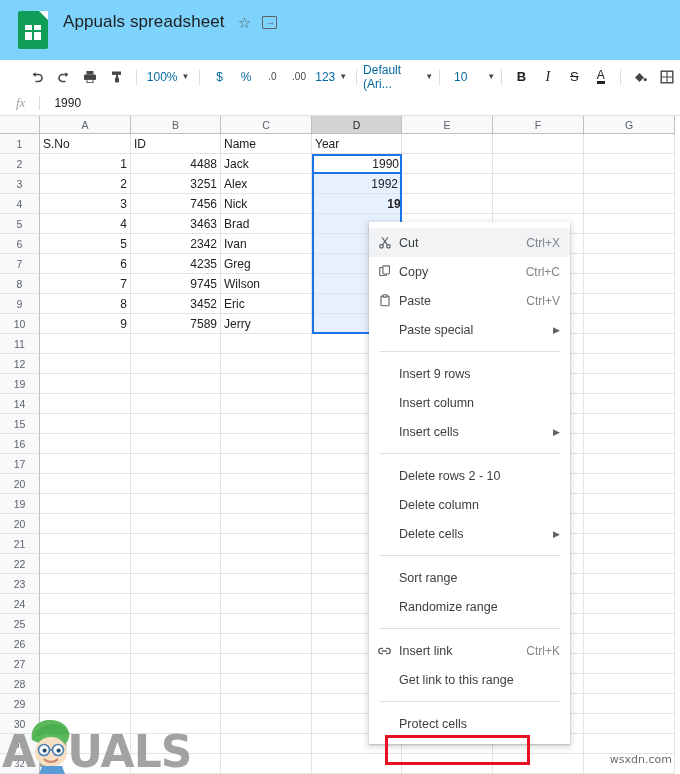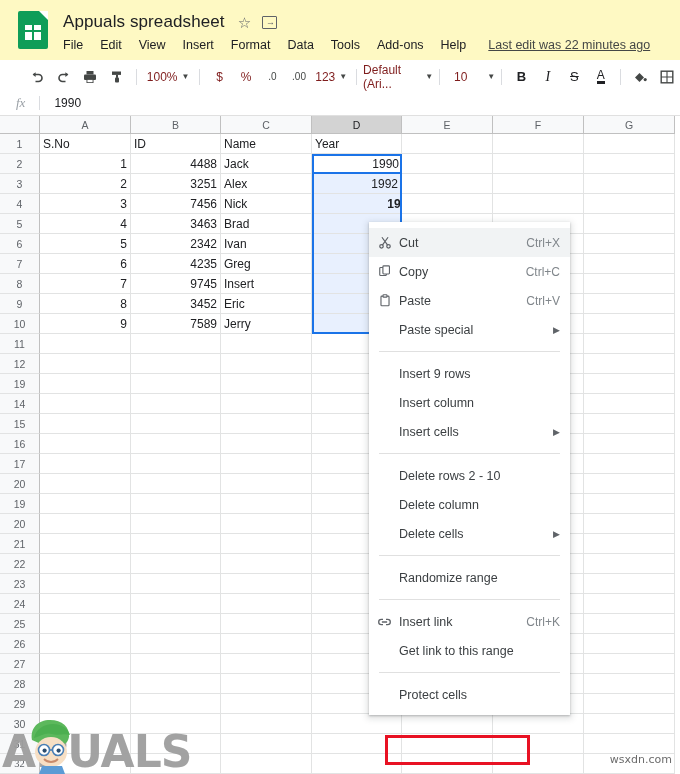--- a/index.html
+++ b/index.html
@@ -5,21 +5,21 @@
   * { box-sizing: border-box; margin: 0; padding: 0; }
   html, body {
     width: 680px; height: 774px;
     background: #fff;
     font-family: "Liberation Sans", sans-serif;
     overflow: hidden;
   }
   #app { position: relative; width: 680px; height: 774px; background:#fff; }
 
   
-  .header { position:absolute; left:0; top:0; width:680px; height:60px; background:#fef9c3; }
+  .header { position:absolute; left:0; top:0; width:680px; height:60px; background:#7dd3fc; }
   .doc-logo {
     position:absolute; left:18px; top:11px; width:30px; height:38px;
     background:#0f9d58; border-radius:2px;
   }
   .doc-logo:after {
     content:""; position:absolute; right:0; top:0;
     border-width:0 9px 9px 0; border-style:solid;
     border-color: transparent #fff transparent transparent;
   }
   .doc-logo .grid-glyph {
@@ -53,21 +53,21 @@
   .toolbar {
     position:absolute; left:0; top:62px; width:680px; height:29px;
     display:flex; align-items:center; background:#fff;
   }
   .tb-icon {
     width:24px; height:24px; margin:0 3px; position:relative;
     display:flex; align-items:center; justify-content:center;
     color:#444746; font-size:13px;
   }
   .tb-sep { width:1px; height:16px; background:#dadce0; margin:0 6px; }
-  .tb-text { font-size:12px; color:#7f1d1d; }
+  .tb-text { font-size:12px; color:#0369a1; }
   .tb-drop { font-size:8px; color:#444746; margin-left:4px; }
   .zoom-box { display:flex; align-items:center; padding:0 4px; }
   .fontbox { display:flex; align-items:center; width:82px; }
   .sizebox { display:flex; align-items:center; width:56px; }
 
   svg.ic { display:block; }
 
   
   .formulabar {
     position:absolute; left:0; top:91px; width:680px; height:25px;
@@ -159,32 +159,20 @@
 
     <div class="title-row">
       <span class="doc-title">Appuals spreadsheet</span>
       <span class="star-icon">☆</span>
       <span class="movefolder-icon">
         <span class="box"></span>
           <span class="arw">→</span>
       </span>
     </div>
 
-    <div class="menubar">
-      <span class="mi">File</span>
-      <span class="mi">Edit</span>
-      <span class="mi">View</span>
-      <span class="mi">Insert</span>
-      <span class="mi">Format</span>
-      <span class="mi">Data</span>
-      <span class="mi">Tools</span>
-      <span class="mi">Add-ons</span>
-      <span class="mi">Help</span>
-      <span class="lastedit">Last edit was 22 minutes ago</span>
-    </div>
   </div>
 
   <div class="toolbar">
     <div style="width:28px"></div>
 
     <div class="tb-icon">
       <svg class="ic" width="16" height="16" viewBox="0 0 16 16">
         <path d="M4.5 5.5h5a3.5 3.5 0 0 1 0 7h-3" fill="none" stroke="#444746" stroke-width="1.6"></path>
         <path d="M6.6 3.2 3.6 5.6l3 2.4z" fill="#444746"></path>
       </svg>
@@ -378,21 +366,21 @@
         <div class="cell" style="left: 584px; width: 91px; top: 118px;"></div>
         <div class="cell num" style="left: 40px; width: 91px; top: 138px;">6</div>
         <div class="cell num" style="left: 131px; width: 90px; top: 138px;">4235</div>
         <div class="cell" style="left: 221px; width: 91px; top: 138px;">Greg</div>
         <div class="cell num selfill" style="left: 312px; width: 90px; top: 138px;"></div>
         <div class="cell" style="left: 402px; width: 91px; top: 138px;"></div>
         <div class="cell" style="left: 493px; width: 91px; top: 138px;"></div>
         <div class="cell" style="left: 584px; width: 91px; top: 138px;"></div>
         <div class="cell num" style="left: 40px; width: 91px; top: 158px;">7</div>
         <div class="cell num" style="left: 131px; width: 90px; top: 158px;">9745</div>
-        <div class="cell" style="left: 221px; width: 91px; top: 158px;">Insert</div>
+        <div class="cell" style="left: 221px; width: 91px; top: 158px;">Wilson</div>
         <div class="cell num selfill" style="left: 312px; width: 90px; top: 158px;"></div>
         <div class="cell" style="left: 402px; width: 91px; top: 158px;"></div>
         <div class="cell" style="left: 493px; width: 91px; top: 158px;"></div>
         <div class="cell" style="left: 584px; width: 91px; top: 158px;"></div>
         <div class="cell num" style="left: 40px; width: 91px; top: 178px;">8</div>
         <div class="cell num" style="left: 131px; width: 90px; top: 178px;">3452</div>
         <div class="cell" style="left: 221px; width: 91px; top: 178px;">Eric</div>
         <div class="cell num selfill" style="left: 312px; width: 90px; top: 178px;"></div>
         <div class="cell" style="left: 402px; width: 91px; top: 178px;"></div>
         <div class="cell" style="left: 493px; width: 91px; top: 178px;"></div>
@@ -617,20 +605,23 @@
       </div>
       <div class="ctx-item">
         <span class="ci-label">Delete column</span>
       </div>
       <div class="ctx-item">
         <span class="ci-label">Delete cells</span>
         <span class="ci-arrow">▶</span>
       </div>
       <div class="ctx-sep"></div>
       <div class="ctx-item">
+        <span class="ci-label">Sort range</span>
+      </div>
+      <div class="ctx-item">
         <span class="ci-label">Randomize range</span>
       </div>
       <div class="ctx-sep"></div>
       <div class="ctx-item">
         <span class="ci-icon">
           <svg width="15" height="15" viewBox="0 0 16 16">
             <path d="M6.4 5.2H4.6a2.8 2.8 0 0 0 0 5.6h1.8M9.6 5.2h1.8a2.8 2.8 0 0 1 0 5.6H9.6" fill="none" stroke="#5f6368" stroke-width="1.4"></path>
             <path d="M5.2 8h5.6" stroke="#5f6368" stroke-width="1.4"></path>
           </svg>
         </span>

